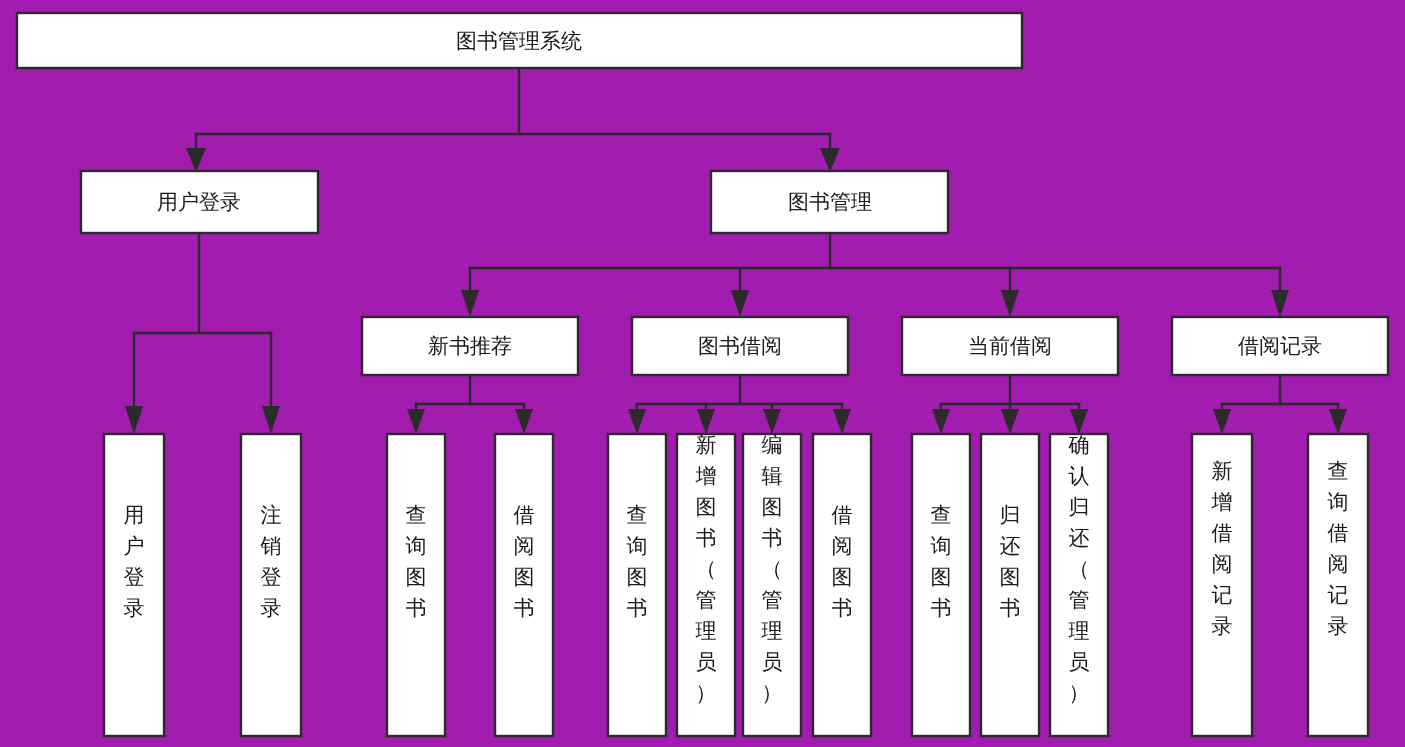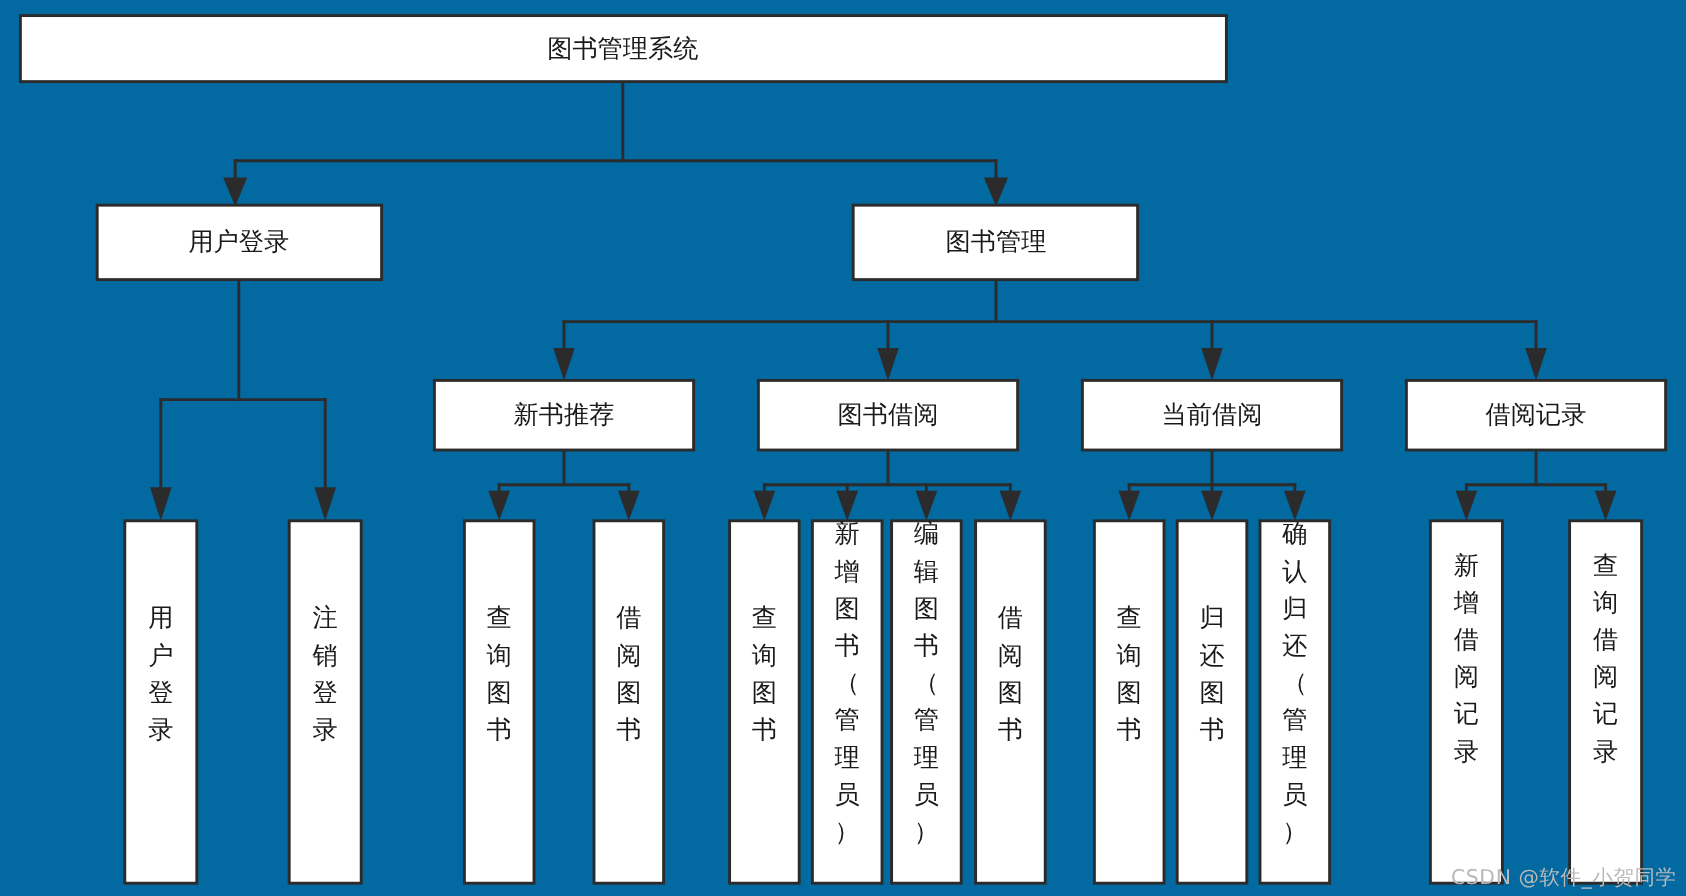--- a/index.html
+++ b/index.html
@@ -7,21 +7,21 @@
     padding: 0;
     background: #ffffff;
   }
   body {
     font-family: "DejaVu Sans", "Liberation Sans", sans-serif;
   }
   #diagram-root {
     position: relative;
     width: 1405px;
     height: 747px;
-    background: #0369a1;
+    background: #a21caf;
     overflow: hidden;
   }
   svg.flow {
     position: absolute;
     left: 0;
     top: 0;
     width: 1405px;
     height: 747px;
     display: block;
   }
@@ -228,14 +228,13 @@
       <text class="node-label-vert" x="1222" y="478"><tspan x="1222" y="478">新</tspan><tspan x="1222" y="509">增</tspan><tspan x="1222" y="540">借</tspan><tspan x="1222" y="571">阅</tspan><tspan x="1222" y="602">记</tspan><tspan x="1222" y="633">录</tspan></text>
     </g>
 
     <g>
       <rect class="node-box" x="1308" y="434" width="60" height="302"></rect>
       <text class="node-label-vert" x="1338" y="478"><tspan x="1338" y="478">查</tspan><tspan x="1338" y="509">询</tspan><tspan x="1338" y="540">借</tspan><tspan x="1338" y="571">阅</tspan><tspan x="1338" y="602">记</tspan><tspan x="1338" y="633">录</tspan></text>
     </g>
 
   </svg>
 
-  <div class="watermark">CSDN @软件_小贺同学</div>
 </div>
 
 </body></html>

